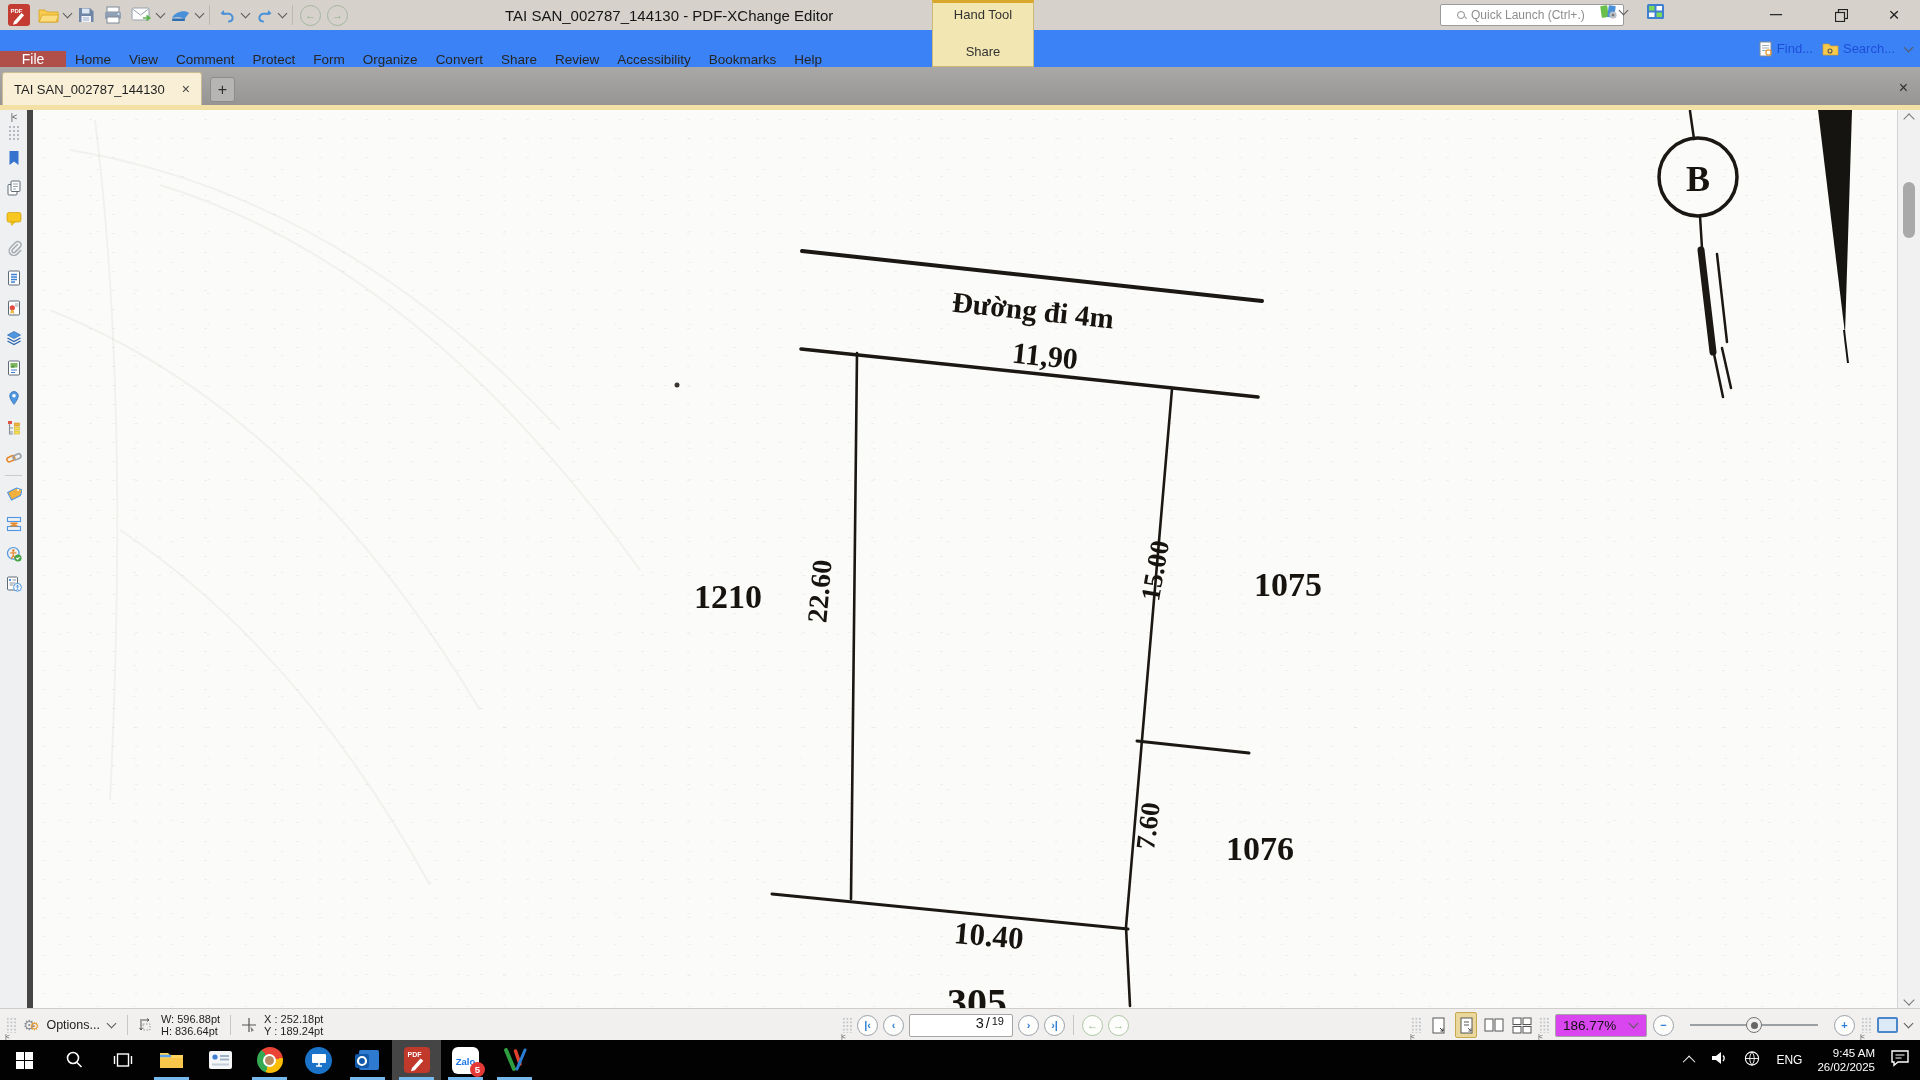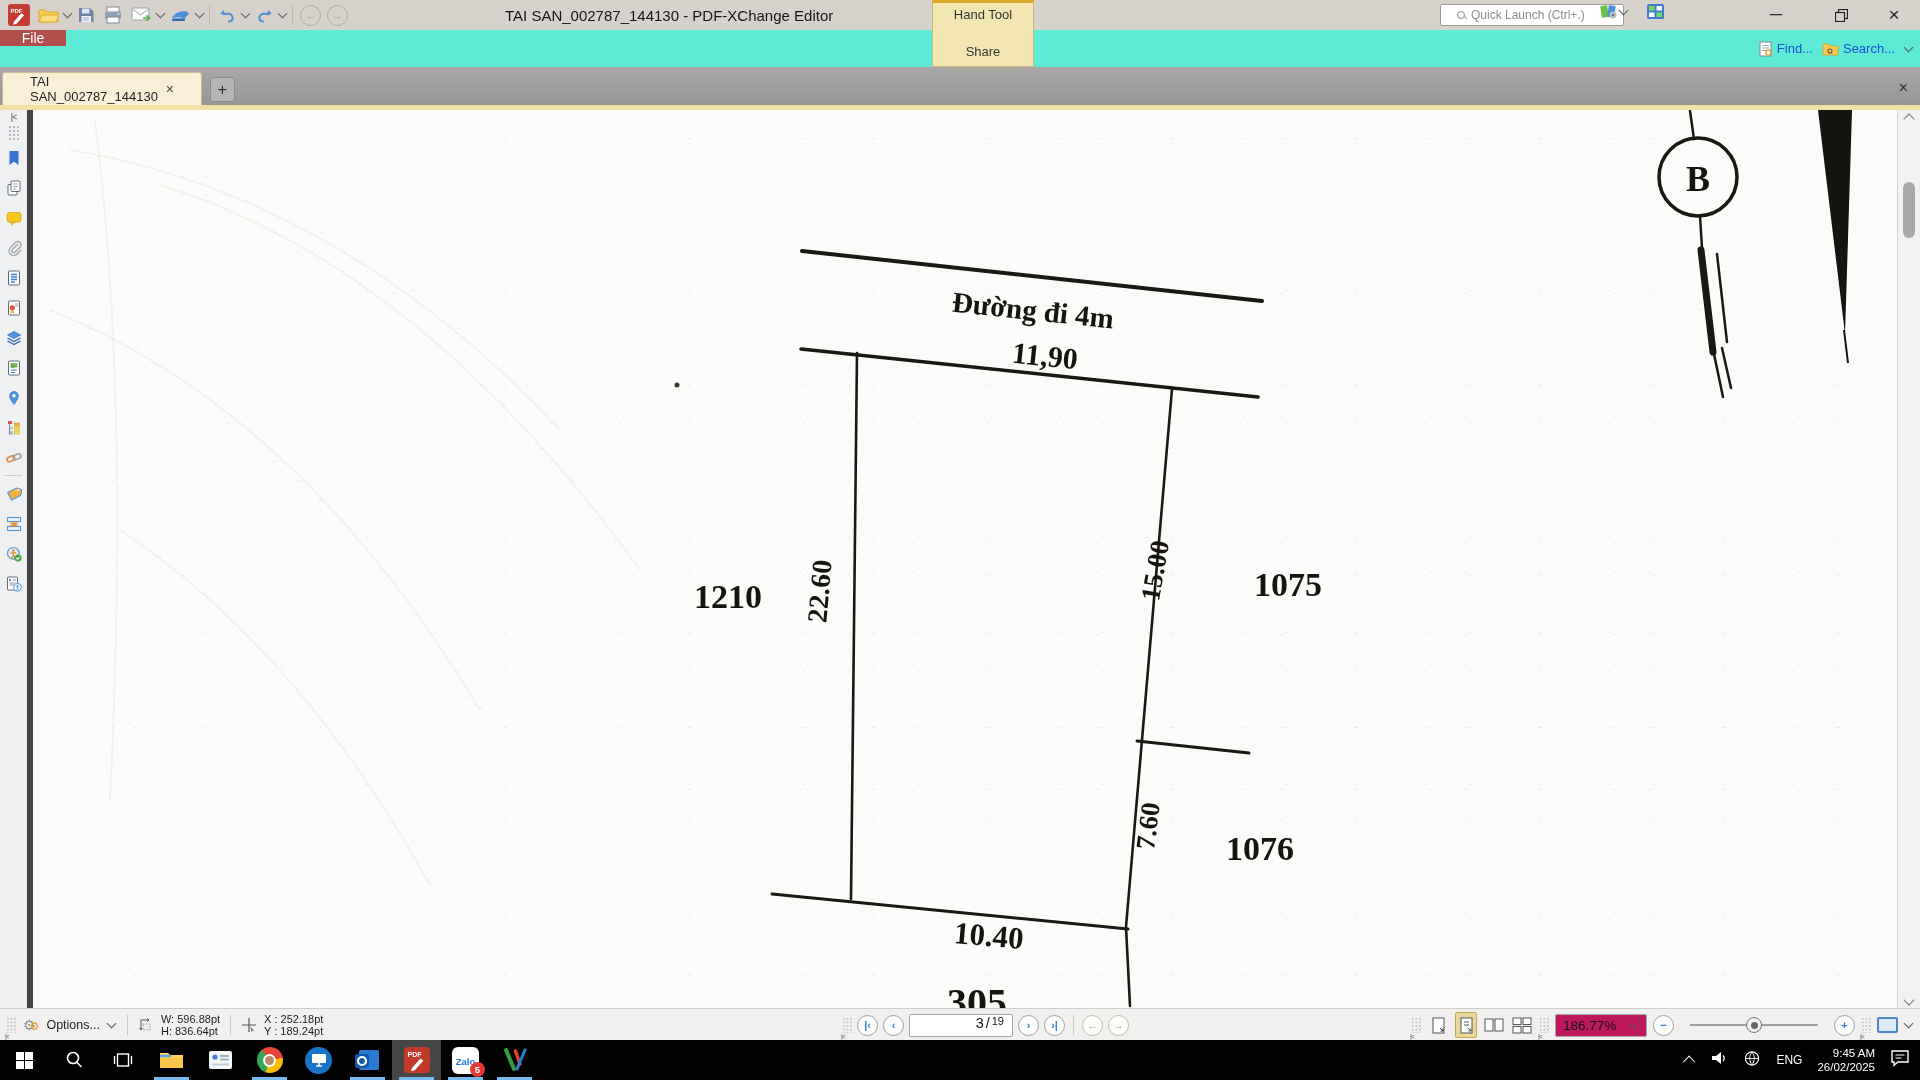--- a/index.html
+++ b/index.html
@@ -26,36 +26,36 @@
     color:#222;font-size:17px;}
   .tb-extra{position:absolute;top:3px;display:flex;align-items:center;}
 
   
   .handtool{position:absolute;left:932px;top:0;width:102px;height:67px;background:#f2e6b2;
     border:1px solid #cdb977;border-top:3px solid #d9a72c;box-sizing:border-box;z-index:6;
     display:flex;flex-direction:column;align-items:center;justify-content:space-between;
     padding:4px 0 7px;font-size:13px;color:#333;}
 
   
-  .menubar{position:absolute;top:30px;left:0;width:1920px;height:37px;background:#5eead4;
-    display:flex;align-items:flex-start;}
+  .menubar{position:absolute;top:30px;left:0;width:1920px;height:37px;background:#3b82f6;
+    display:flex;align-items:flex-end;}
   .file-btn{width:66px;background:#b04e4a;color:#fff;font-size:14px;display:flex;
     align-items:center;justify-content:center;}
   .mitems{display:flex;align-items:center;}
   .mitem{padding:0 9px;font-size:13.5px;color:#262626;white-space:nowrap;}
   .menu-right{position:absolute;right:6px;top:30px;height:37px;display:flex;align-items:center;
     gap:9px;font-size:13px;color:#1d4ed8;}
   .menu-right .lbl{display:flex;align-items:center;gap:4px;}
 
   
   .tabbar{position:absolute;top:67px;left:0;width:1920px;height:38px;
     background:linear-gradient(#aaa8a6,#979593);}
   .tab{position:absolute;left:2px;top:5px;width:200px;height:33px;background:#f8efd6;
     border:1px solid #c9bc93;border-bottom:none;border-radius:3px 3px 0 0;display:flex;
-    align-items:center;padding:0 27px;font-size:13px;color:#1f1f1f;box-sizing:border-box;}
+    align-items:center;padding:0 11px;font-size:13px;color:#1f1f1f;box-sizing:border-box;}
   .tab-close{margin-left:auto;color:#444;font-size:14px;line-height:14px;}
   .tab-plus{position:absolute;left:210px;top:10px;width:23px;height:23px;background:#b7b5b3;
     border:1px solid #8e8c8a;border-radius:3px;display:flex;align-items:center;justify-content:center;
     color:#2e2e2e;font-size:16px;}
   .tabbar-x{position:absolute;right:5px;top:9px;width:23px;height:23px;display:flex;align-items:center;
     justify-content:center;color:#2e2e2e;font-size:16px;}
   .tabline{position:absolute;top:105px;left:0;width:1920px;height:5px;background:#f2e0a4;}
 
   
   .main{position:absolute;top:110px;left:0;width:1920px;height:898px;display:flex;}
@@ -96,21 +96,21 @@
   .opt-lbl{font-size:12.5px;color:#222;}
   .stack{display:flex;flex-direction:column;line-height:12px;font-size:11px;color:#1d1d1d;}
   .nav-c{width:21px;height:21px;border:1.5px solid #99a1a7;border-radius:50%;background:#fdfdfc;
     color:#2e7fd6;font-size:11px;font-weight:bold;display:flex;align-items:center;justify-content:center;box-sizing:border-box;}
   .nav-c.green{border-color:#aec6a5;color:#93ba87;}
   .page-box{width:104px;height:23px;background:#fff;border:1px solid #a5a5a5;border-radius:2px;
     display:flex;align-items:baseline;justify-content:flex-end;gap:2px;padding:0 8px;font-size:14.5px;color:#111;box-sizing:border-box;}
   .page-box .tot{font-size:11px;position:relative;top:-3px;}
   .lay{width:22px;height:26px;display:flex;align-items:center;justify-content:center;border-radius:2px;}
   .lay.active{background:#ead79c;border:1px solid #c6a94f;box-sizing:border-box;}
-  .zoom-box{width:92px;height:23px;background:#be185d;border:1px solid #a5a5a5;border-radius:2px;
+  .zoom-box{width:92px;height:23px;background:#d946ef;border:1px solid #a5a5a5;border-radius:2px;
     display:flex;align-items:center;justify-content:space-between;padding:0 7px;font-size:13.5px;color:#111;box-sizing:border-box;}
   .zslider{width:128px;height:2px;background:#9aa0a4;position:relative;margin:0 10px;}
   .zthumb{position:absolute;left:50%;top:50%;transform:translate(-50%,-50%);width:16px;height:16px;
     border:1.5px solid #757575;border-radius:50%;background:#f1f0ee;display:flex;align-items:center;justify-content:center;box-sizing:border-box;}
   .zthumb::after{content:"";width:7px;height:7px;background:#666;border-radius:50%;}
   .screen-ic{width:21px;height:16px;border:2px solid #4a86c8;background:#dce9f7;border-radius:2px;box-sizing:border-box;}
 
   
   .taskbar{position:absolute;top:1040px;left:0;width:1920px;height:40px;background:#020202;
     display:flex;align-items:center;}
@@ -231,20 +231,34 @@
       <svg width="13" height="13">
           <rect x="3.5" y="0.5" width="9" height="9" fill="none" stroke="#222" stroke-width="1.2"></rect>
           <rect x="0.5" y="3.5" width="9" height="9" fill="#d6d2cb" stroke="#222" stroke-width="1.2"></rect>
         </svg>
     </div>
     <div class="winbtn" style="left:1872px;font-size:19px">×</div>
   </div>
 
   <div class="menubar">
     <div class="file-btn">File</div>
+    <div class="mitems">
+      <span class="mitem">Home</span>
+      <span class="mitem">View</span>
+      <span class="mitem">Comment</span>
+      <span class="mitem">Protect</span>
+      <span class="mitem">Form</span>
+      <span class="mitem">Organize</span>
+      <span class="mitem">Convert</span>
+      <span class="mitem">Share</span>
+      <span class="mitem">Review</span>
+      <span class="mitem">Accessibility</span>
+      <span class="mitem">Bookmarks</span>
+      <span class="mitem">Help</span>
+    </div>
   </div>
   <div class="menu-right">
     <span class="lbl">
       <svg width="14" height="16">
           <rect x="1" y="1" width="11" height="14" fill="#fff" stroke="#7e8a96"></rect>
           <path d="M3 4.5h7M3 7h7M3 9.5h5" stroke="#9fb0c0"></path>
           <circle cx="9.5" cy="11.5" r="2.6" fill="none" stroke="#e8982c" stroke-width="1.2"></circle>
         </svg>
       <span>Find...</span>
     </span>

